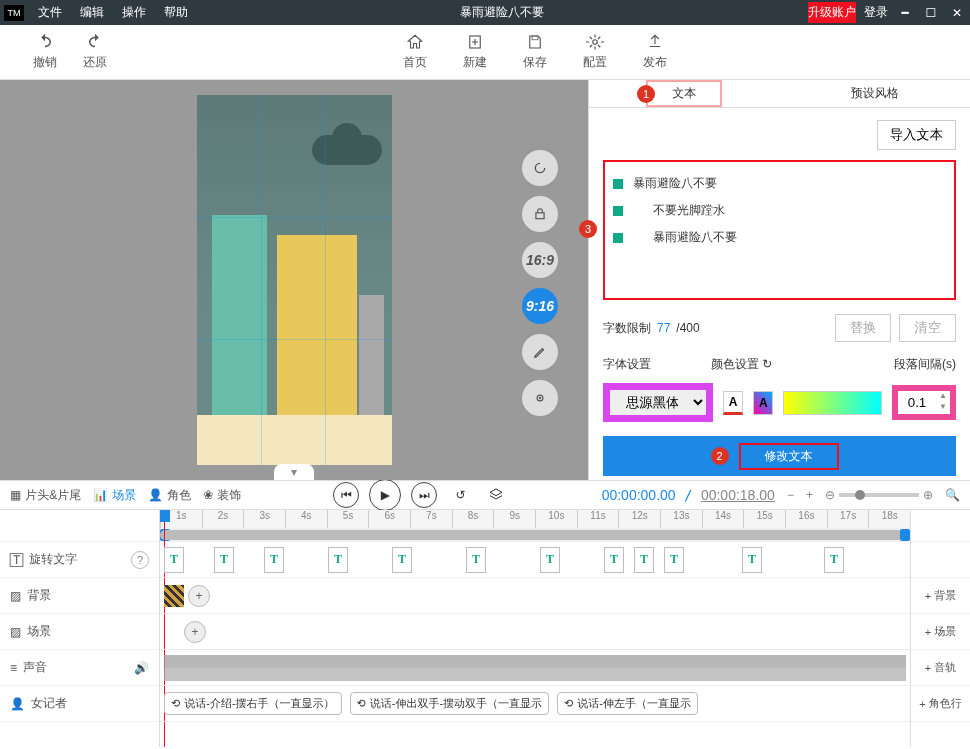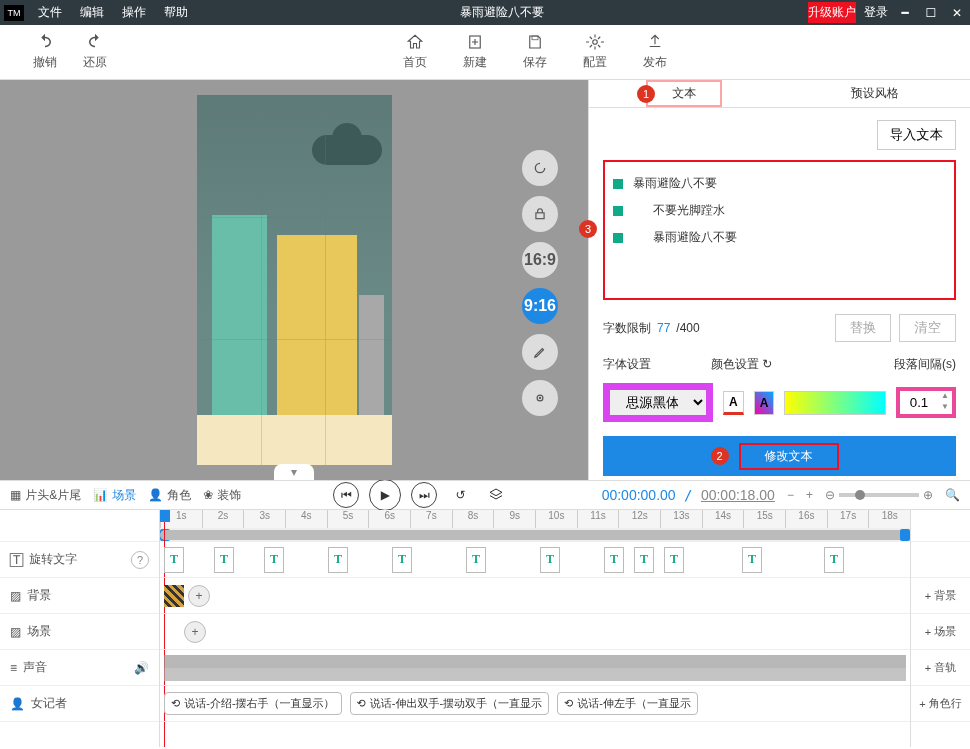--- a/index.html
+++ b/index.html
@@ -30,21 +30,21 @@
 .canvas .cloud { position: absolute; top: 40px; right: 10px; width: 70px; height: 30px; background: #3d5a58; border-radius: 20px; }
 .canvas .cloud:before { content: ''; position: absolute; top: -12px; left: 20px; width: 30px; height: 30px; background: #3d5a58; border-radius: 50%; }
 .canvas .bldg1 { position: absolute; bottom: 40px; left: 15px; width: 55px; height: 210px; background: #68bea8; }
 .canvas .bldg2 { position: absolute; bottom: 40px; left: 80px; width: 80px; height: 190px; background: #e8c85a; }
 .canvas .bldg3 { position: absolute; bottom: 40px; right: 8px; width: 25px; height: 130px; background: #a8a8a8; }
 .canvas .ground { position: absolute; bottom: 0; left: 0; right: 0; height: 50px; background: #f5e8c0; }
 .canvas .bush { position: absolute; bottom: 30px; width: 30px; height: 20px; background: #3a6b4a; border-radius: 15px 15px 0 0; }
 .canvas .grid-v { position: absolute; top:0; bottom:0; width:1px; background: rgba(0,150,255,.25); }
 .canvas .grid-h { position: absolute; left:0; right:0; height:1px; background: rgba(0,150,255,.25); }
 .canvas-controls { position: absolute; right: 30px; top: 70px; display: flex; flex-direction: column; gap: 10px; }
-.canvas-controls .cbtn { width: 36px; height: 36px; border-radius: 50%; background: #ddd; color: #555; display: flex; align-items: center; justify-content: center; font-size: 16px; font-weight: bold; cursor: pointer; }
+.canvas-controls .cbtn { width: 36px; height: 36px; border-radius: 50%; background: #ddd; color: #555; display: flex; align-items: center; justify-content: center; font-size: 14px; font-weight: bold; cursor: pointer; font-style: italic; }
 .canvas-controls .cbtn.active { background: #1e88e5; color: #fff; }
 .canvas-drop { position:absolute; bottom:0; left:50%; transform:translateX(-50%); width:40px; height:16px; background:#fff; border-radius:8px 8px 0 0; display:flex; align-items:center; justify-content:center; color:#888;}
 
 
 .sidepanel { width: 382px; background: #fff; border-left: 1px solid #ddd; display: flex; flex-direction: column; }
 .sidepanel .tabs { display: flex; height: 36px; border-bottom: 1px solid #ddd; }
 .sidepanel .tabs .tab { flex: 1; display: flex; align-items: center; justify-content: center; cursor: pointer; position: relative; }
 .sidepanel .tabcontent { flex: 1; padding: 12px 14px; display: flex; flex-direction: column; gap: 10px; }
 .import-btn { align-self: flex-end; border: 1px solid #ccc; padding: 5px 12px; cursor: pointer; background: #fff; }
 .textlist { border: 2px solid #e12; padding: 8px; height: 140px; overflow: auto; position: relative; }
@@ -53,21 +53,21 @@
 .charcount { display: flex; align-items: center; gap: 6px; padding: 4px 0; }
 .charcount .cur { color: #1e88e5; }
 .charcount .btns { margin-left: auto; display: flex; gap: 8px; }
 .charcount .btns button { border: 1px solid #ccc; background: #fff; padding: 4px 14px; cursor: pointer; color: #aaa; }
 .settings-row { display: flex; align-items: center; gap: 20px; }
 .settings-row .label { font-size: 12px; }
 .settings-row2 { display: flex; align-items: center; gap: 10px; }
 .settings-row2 select { border: 7px solid #d946ef; padding: 4px 12px; width: 110px; }
 .settings-row2 .colorbtn { width: 26px; height: 24px; border: 1px solid #ccc; display: flex; align-items: center; justify-content: center; font-weight: bold; }
 .settings-row2 .swatch { width: 130px; height: 24px; background: linear-gradient(90deg,#ff0,#0ff); border:1px solid #ccc; }
-.settings-row2 .spacing { border: 4px solid #ec4899; display: flex; align-items: flex-start; }
+.settings-row2 .spacing { border: 6px solid #ec4899; display: flex; align-items: flex-start; }
 .settings-row2 .spacing input { width: 38px; border: none; text-align: center; padding: 4px 0; }
 .settings-row2 .spacing .arr { display:flex; flex-direction:column; }
 .settings-row2 .spacing .arr span { width:14px; height:11px; font-size:8px; text-align:center; cursor:pointer; color:#888;}
 .modify-btn { background: #1e88e5; color: #fff; height: 40px; display: flex; align-items: center; justify-content: center; cursor: pointer; position: relative; margin-top: 4px; }
 
 
 .red-badge { width: 18px; height: 18px; border-radius: 50%; background: #d32; color: #fff; display: flex; align-items: center; justify-content: center; font-size: 11px; position: absolute; }
 .red-box { border: 2px solid #fca5a5; padding: 3px 24px; }
 
 

